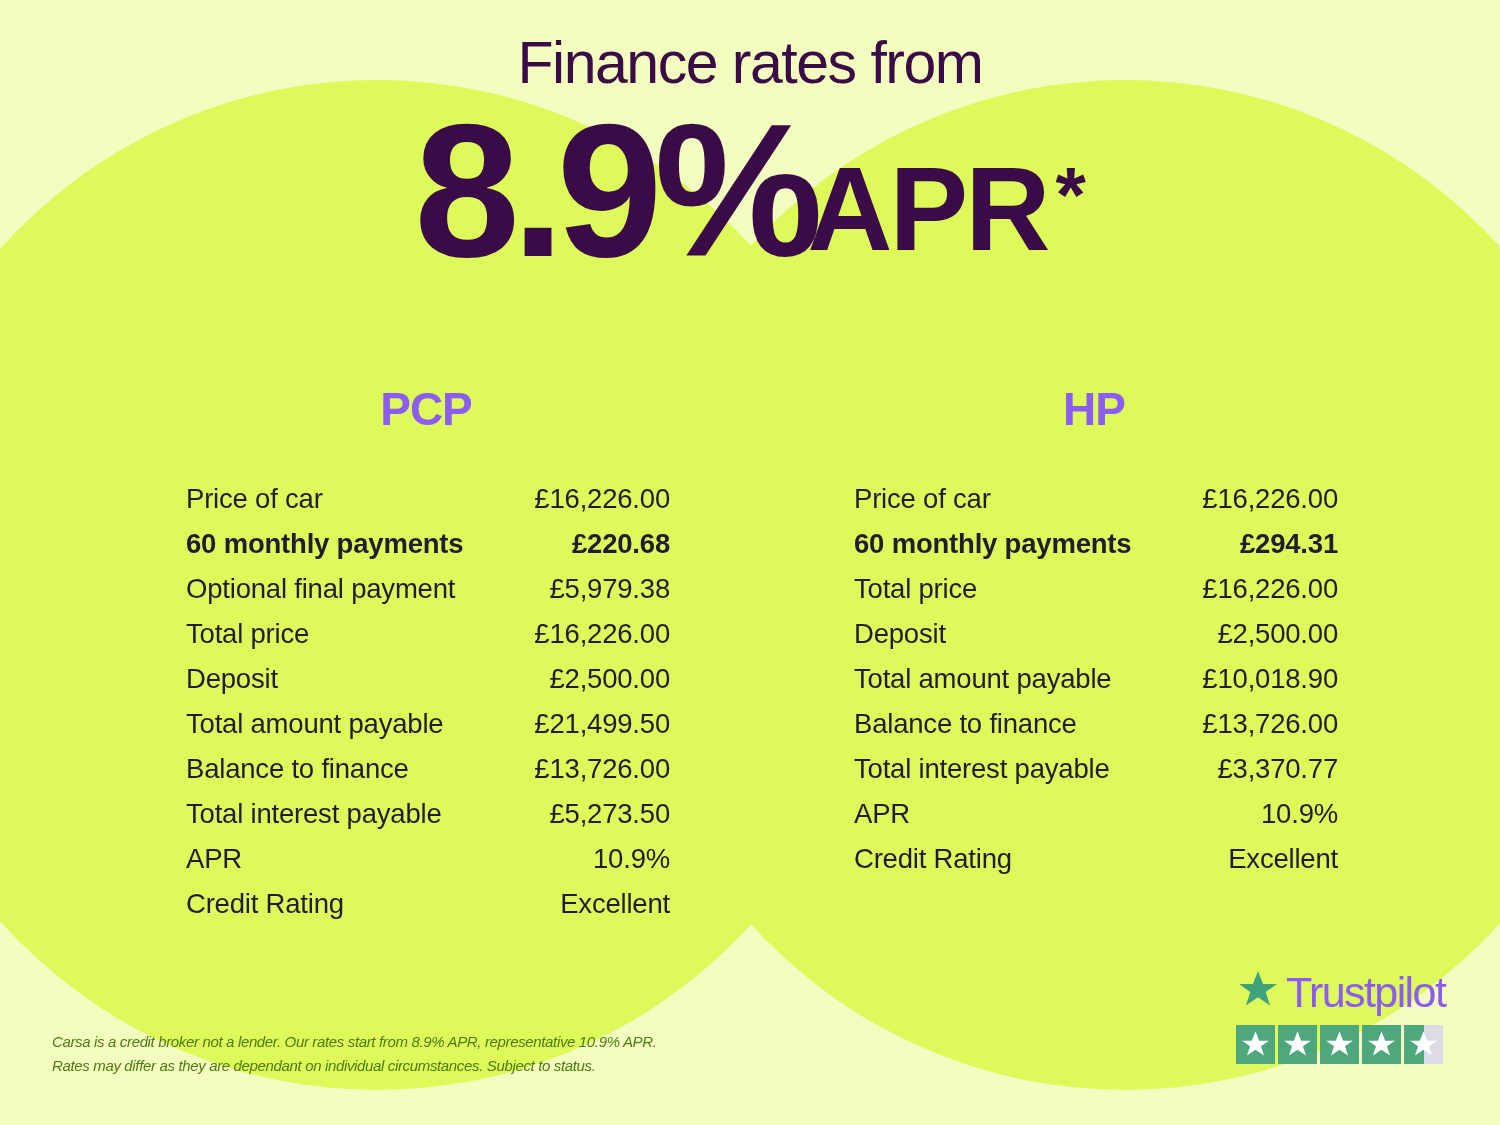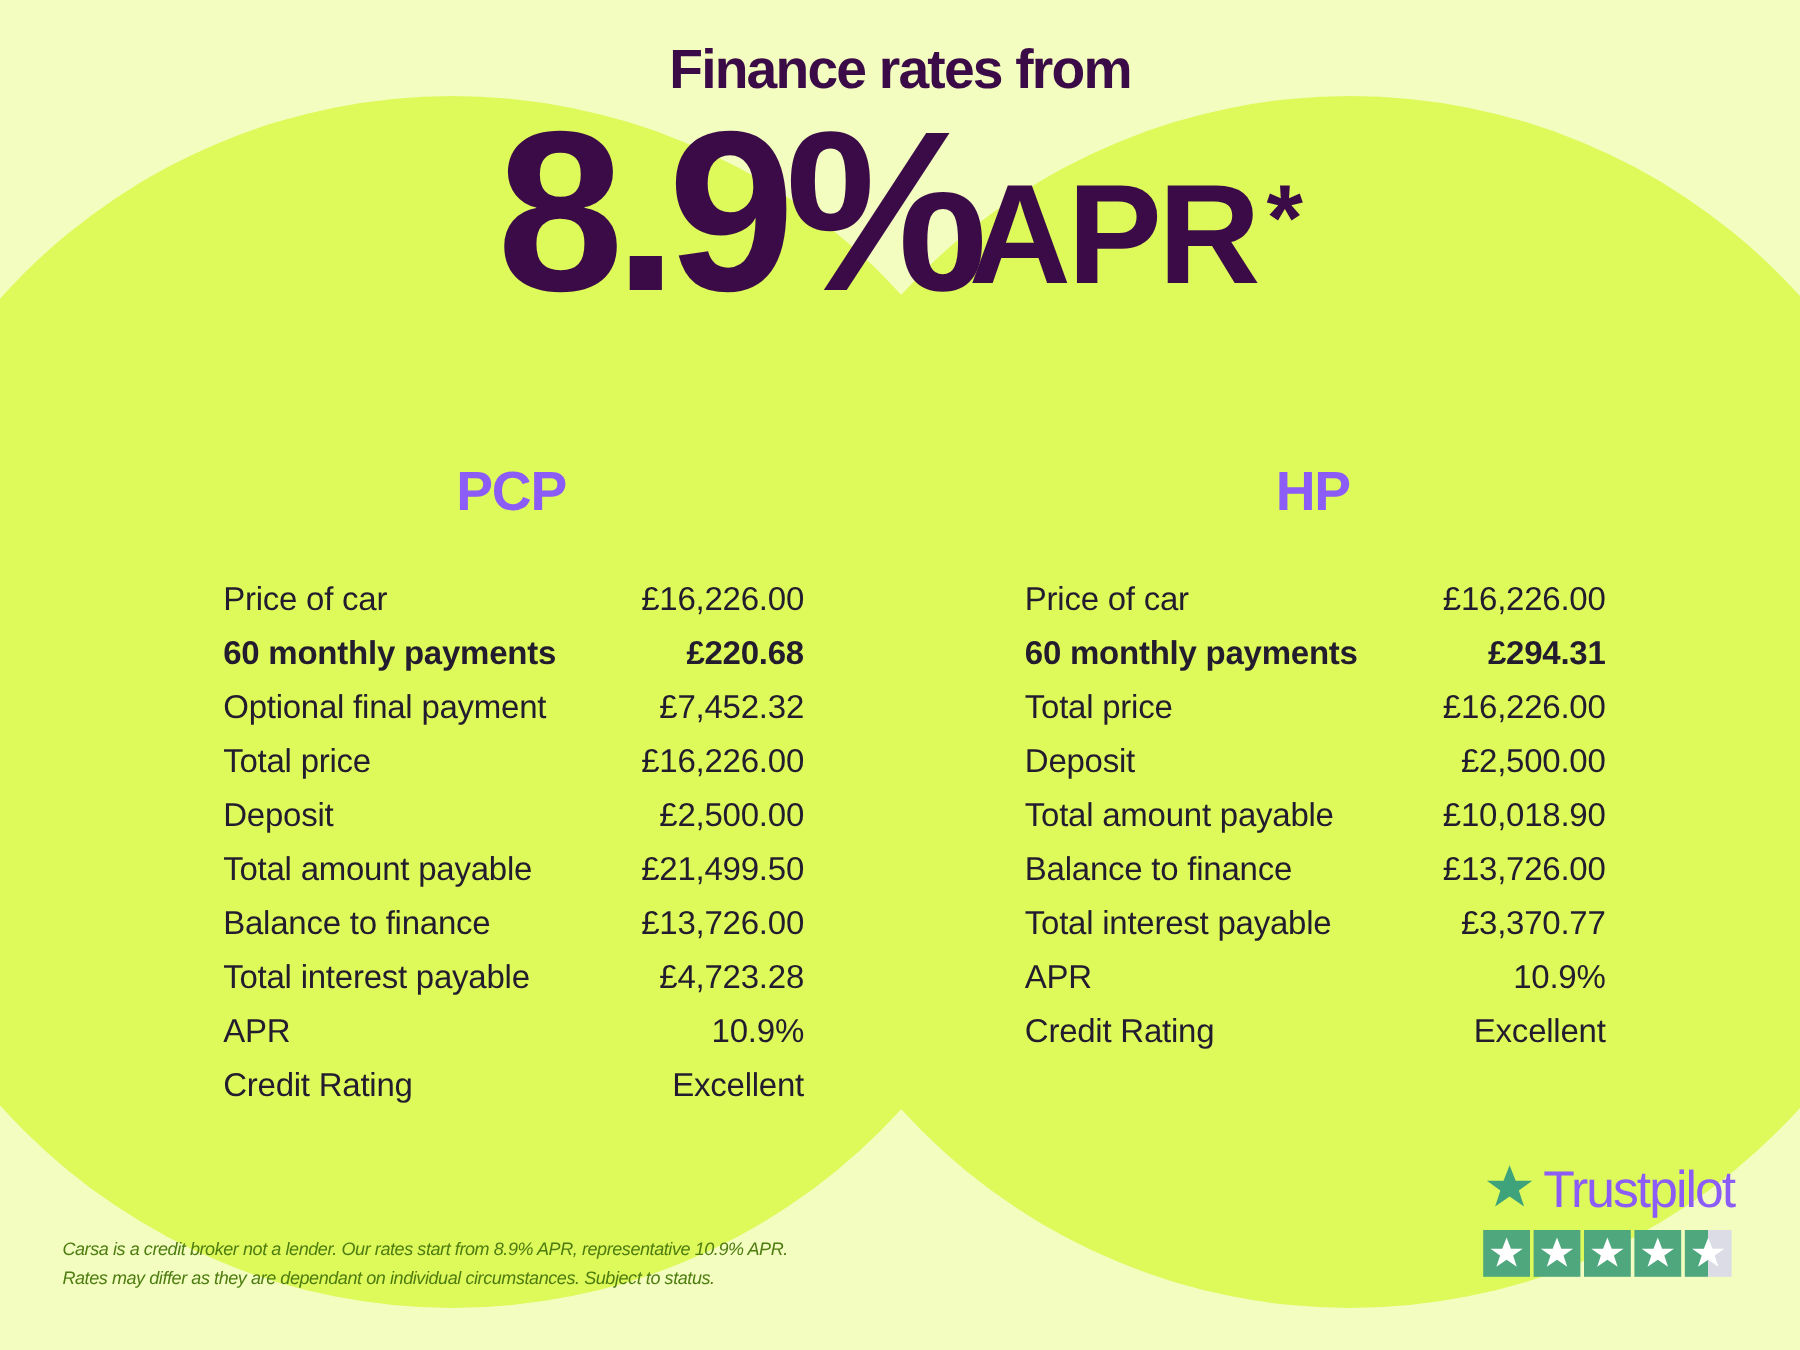--- a/index.html
+++ b/index.html
@@ -25,22 +25,22 @@
 
   
   #content { position:absolute; inset:0; }
 
   #headline-wrap {
     position:absolute; left:0; right:0; top:34px;
     text-align:center;
     color:#3A0B47;
   }
   #headline-small {
-    font-size:46px;
-    font-weight:bold;
+    font-size:59px;
+    font-weight:normal;
     letter-spacing:-1.5px;
     line-height:1.0;
   }
   #headline-big {
     margin-top:10px;
     line-height:0.92;
     white-space:nowrap;
     letter-spacing:-6px;
   }
   #rate-number {
@@ -165,41 +165,41 @@
           <div class="row">
             <span class="label">Price of car</span>
             <span class="value">£16,226.00</span>
           </div>
           <div class="row strong">
             <span class="label">60 monthly payments</span>
             <span class="value">£220.68</span>
           </div>
           <div class="row">
             <span class="label">Optional final payment</span>
-            <span class="value">£7,452.32</span>
+            <span class="value">£5,979.38</span>
           </div>
           <div class="row">
             <span class="label">Total price</span>
             <span class="value">£16,226.00</span>
           </div>
           <div class="row">
             <span class="label">Deposit</span>
             <span class="value">£2,500.00</span>
           </div>
           <div class="row">
             <span class="label">Total amount payable</span>
             <span class="value">£21,499.50</span>
           </div>
           <div class="row">
             <span class="label">Balance to finance</span>
             <span class="value">£13,726.00</span>
           </div>
           <div class="row">
             <span class="label">Total interest payable</span>
-            <span class="value">£4,723.28</span>
+            <span class="value">£5,273.50</span>
           </div>
           <div class="row">
             <span class="label">APR</span>
             <span class="value">10.9%</span>
           </div>
           <div class="row">
             <span class="label">Credit Rating</span>
             <span class="value">Excellent</span>
           </div>
         </div>

